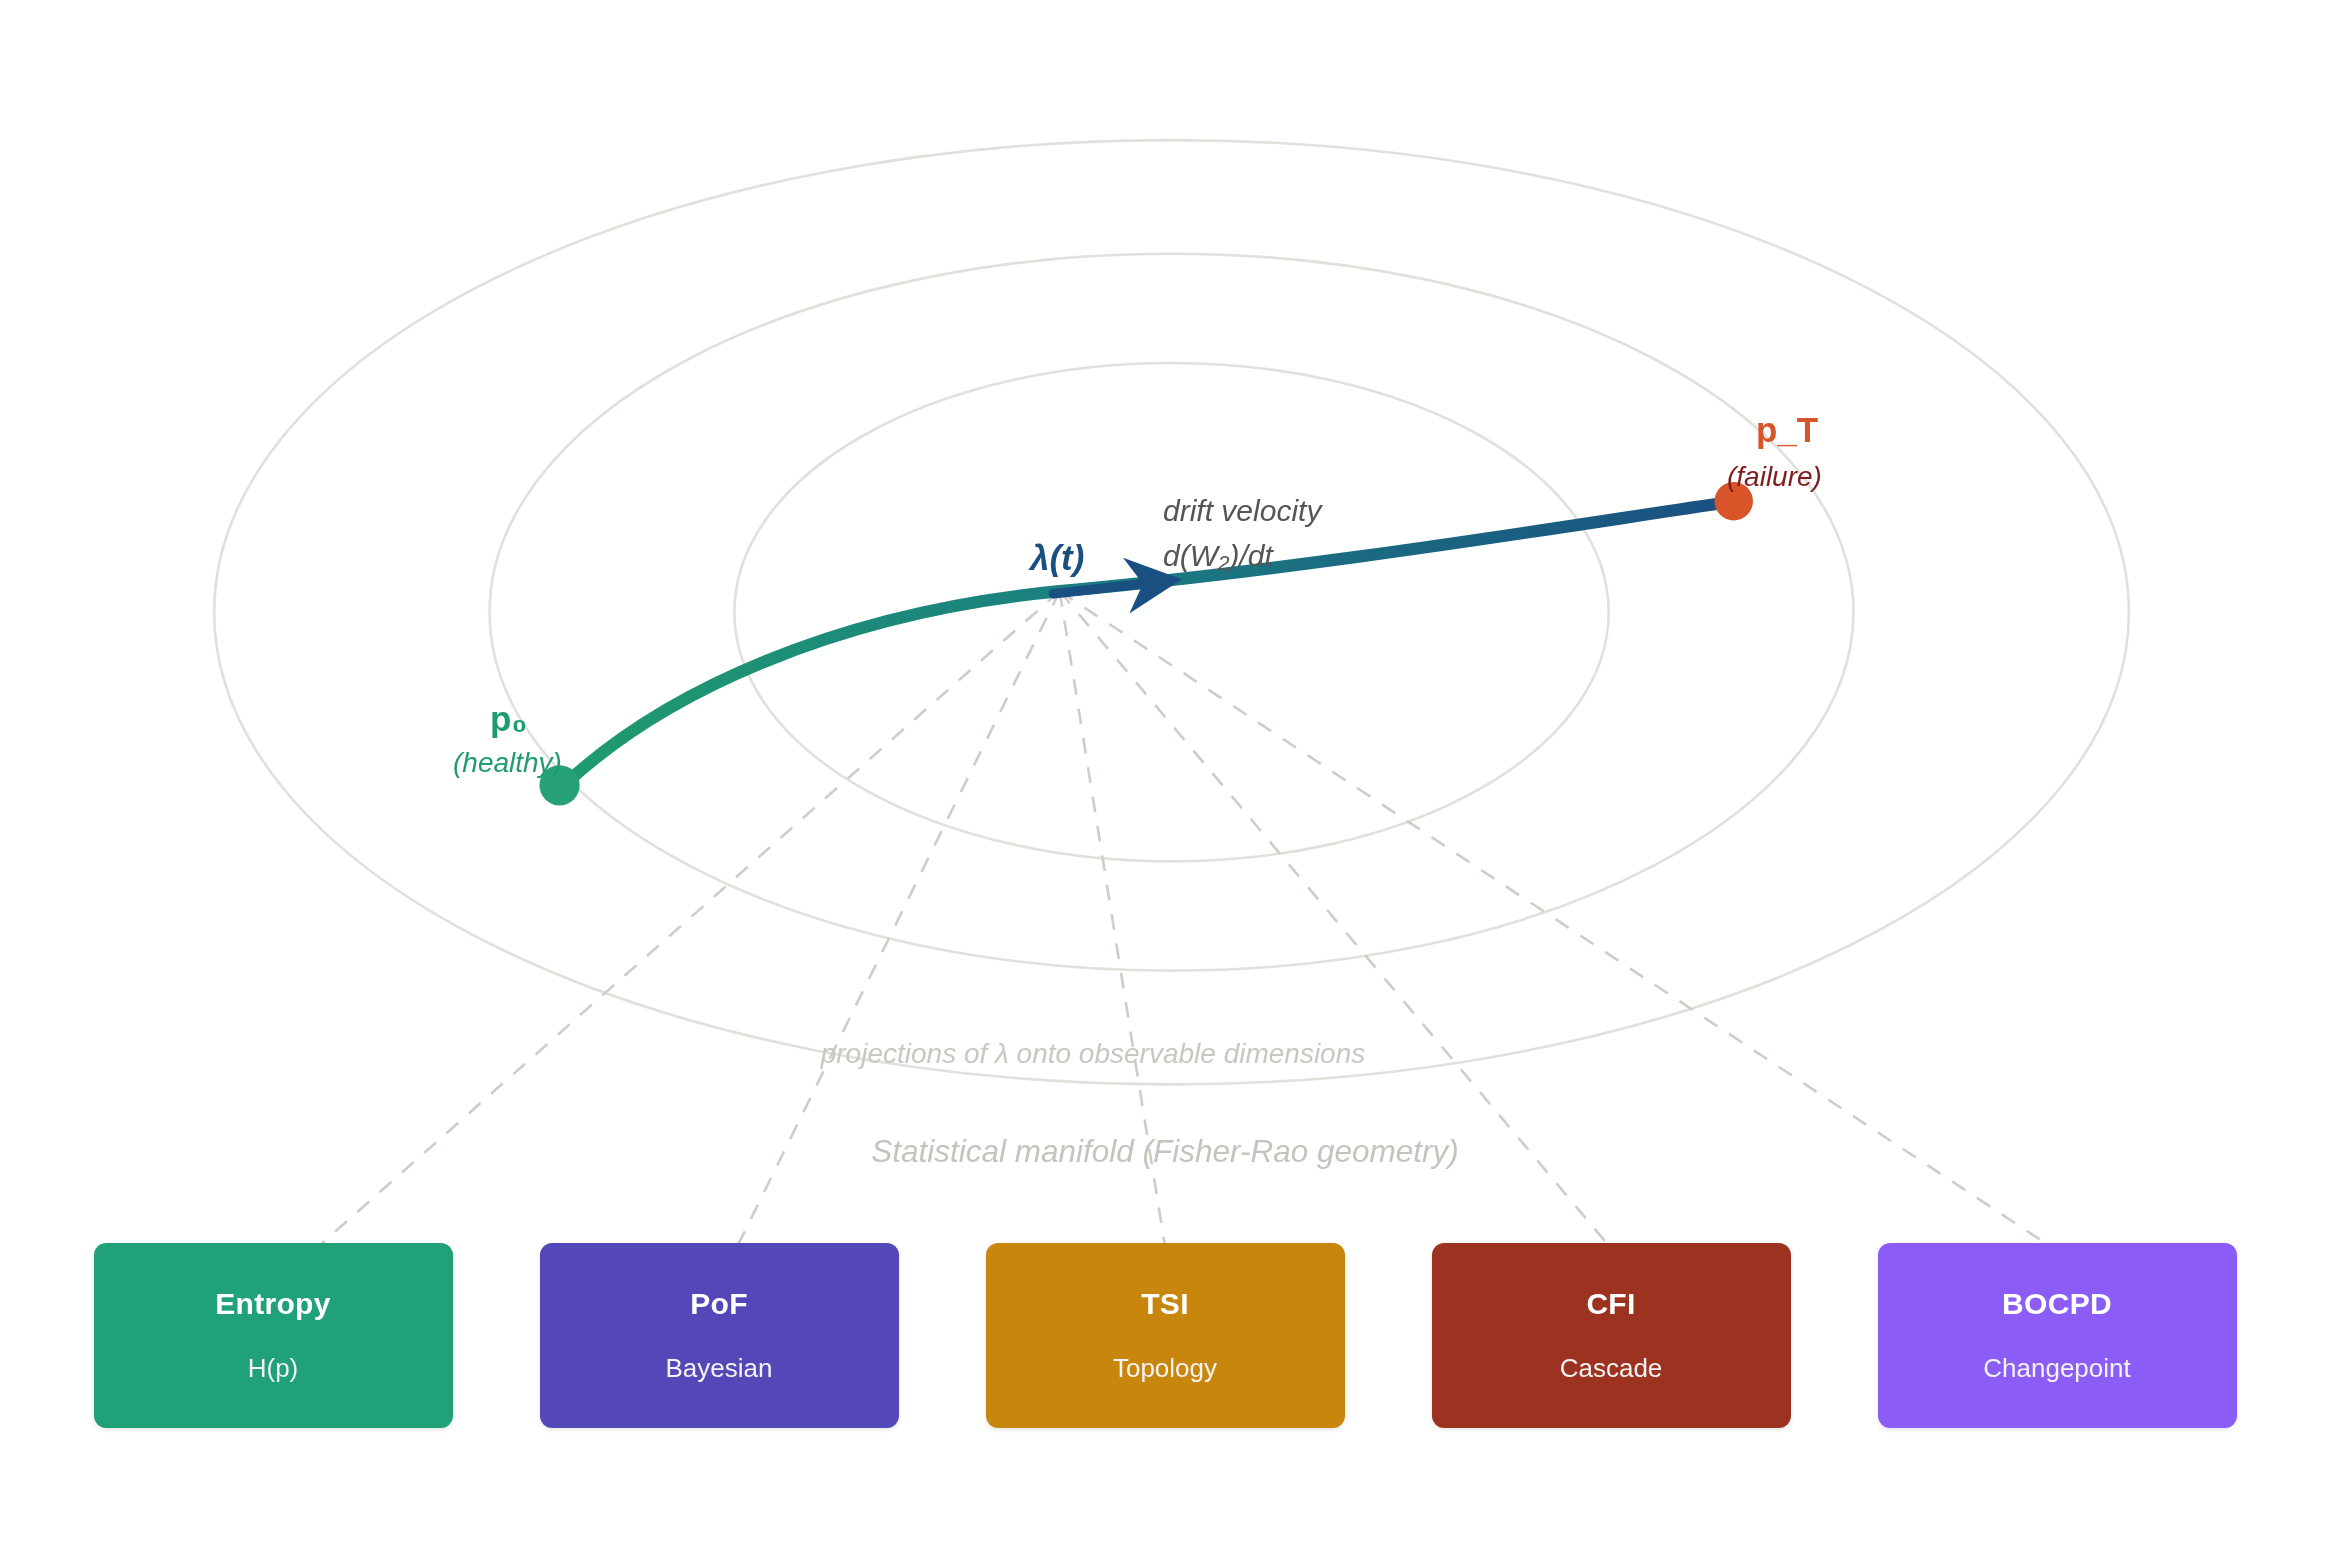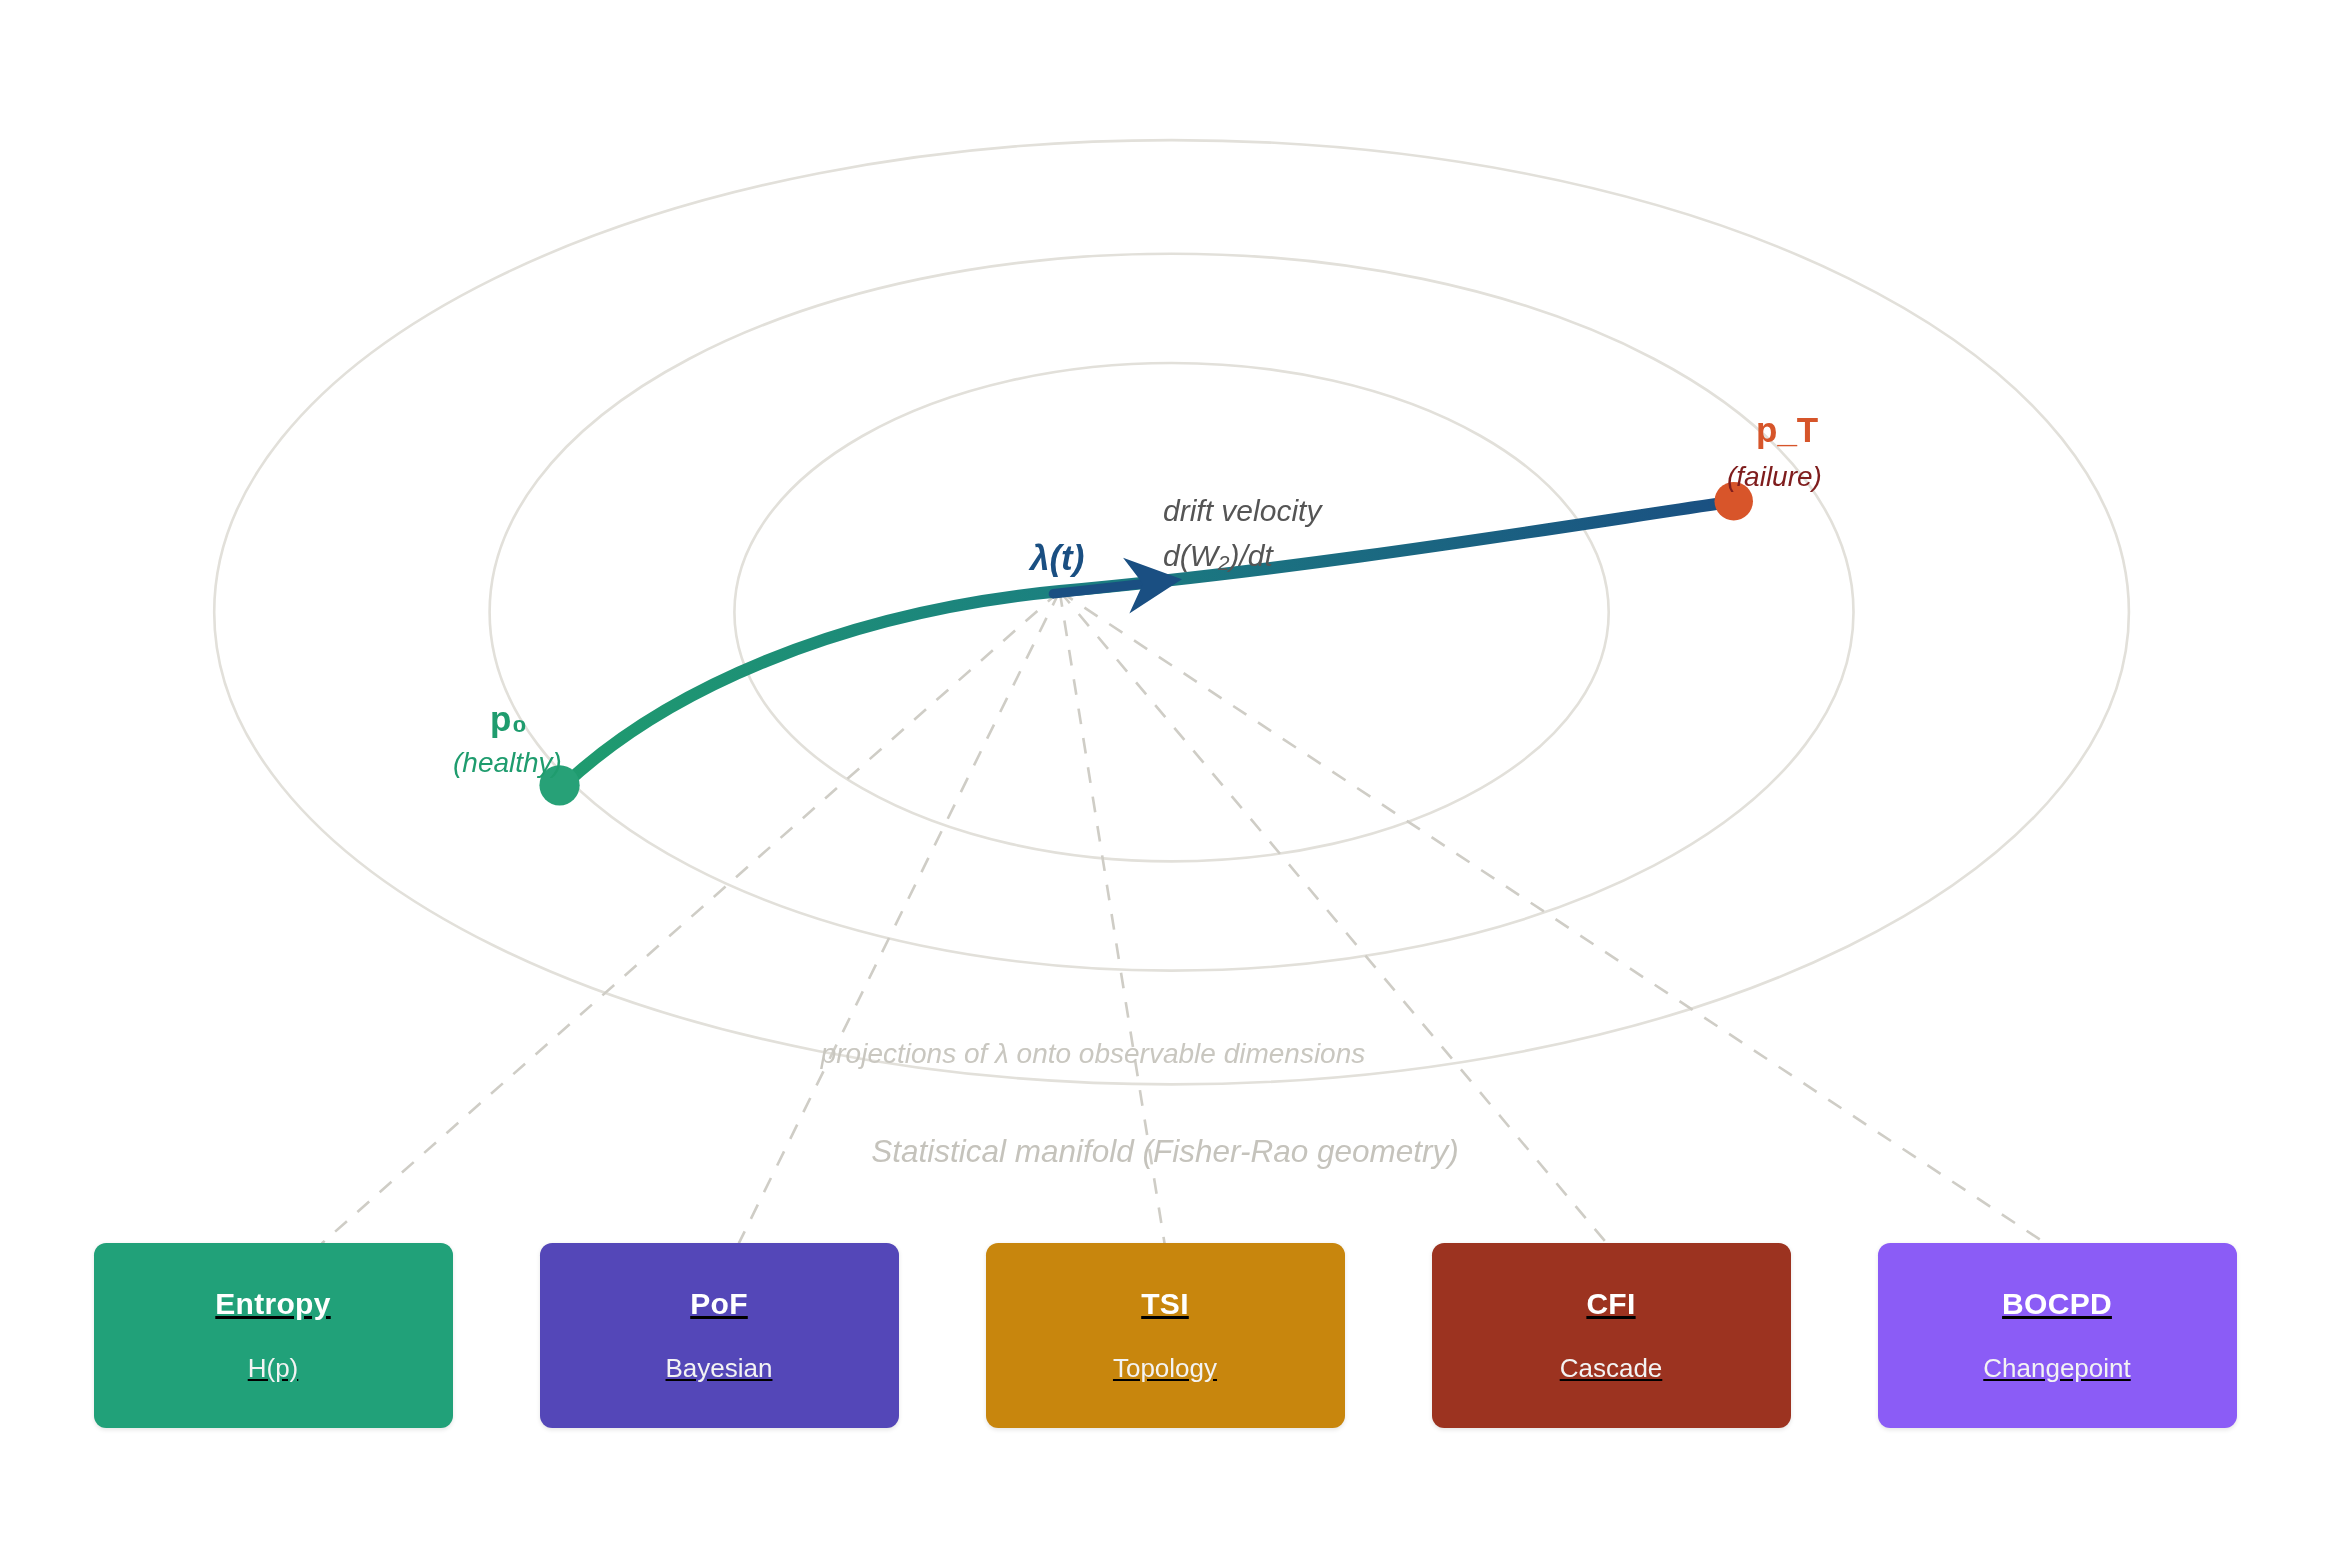--- a/index.html
+++ b/index.html
@@ -97,21 +97,20 @@
   
   #boxes {
     position: absolute;
     left: 0;
     top: 1243px;
     width: 2330px;
     height: 152px;
     display: flex;
     justify-content: center;
     gap: 87px;
-    text-decoration: underline;
   }
   .obox {
     width: 359px;
     height: 185px;
     border-radius: 12.2px;
     display: flex;
     flex-direction: column;
     align-items: center;
     justify-content: center;
     box-shadow: 0 1.7px 4.4px rgba(0,0,0,0.10);

